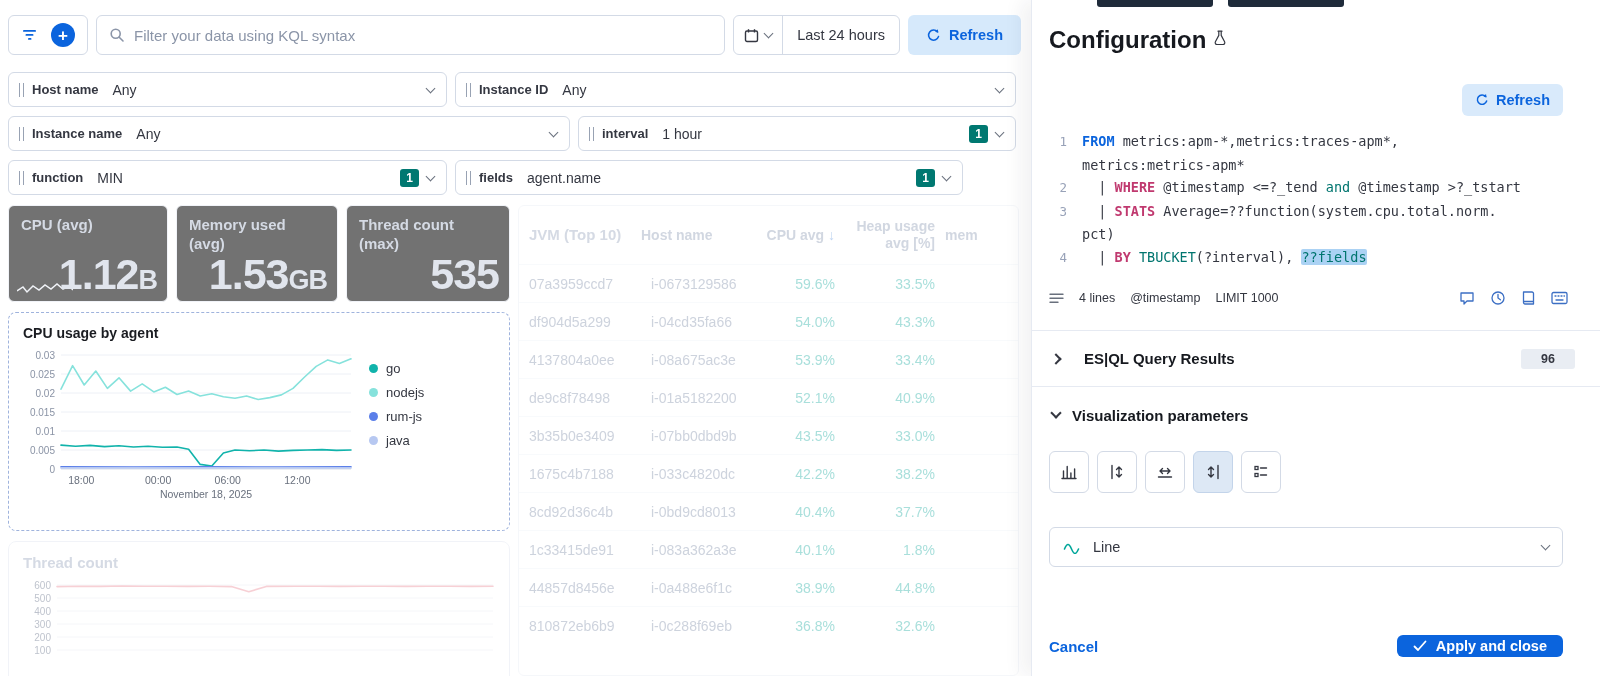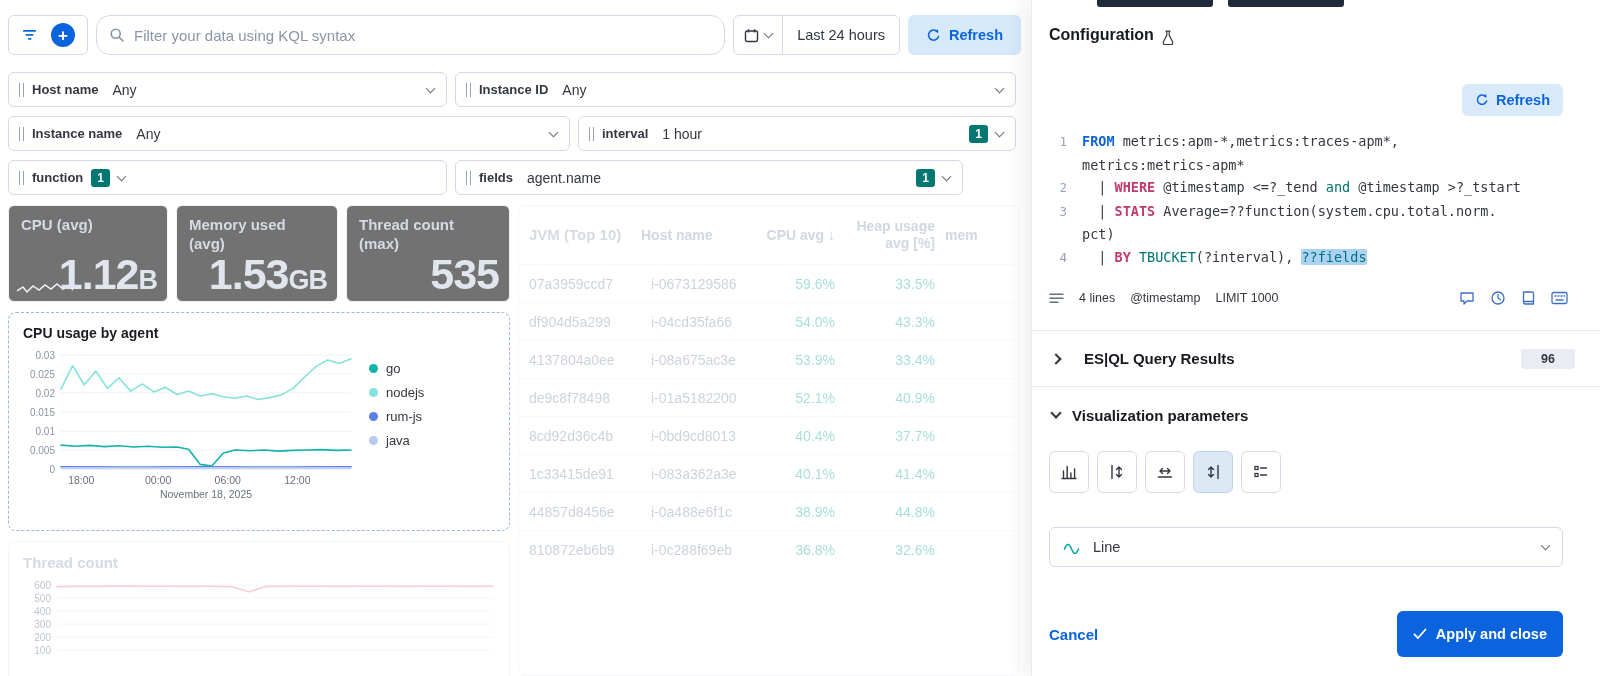--- a/index.html
+++ b/index.html
@@ -11,21 +11,21 @@
   .top-bar { position:absolute; top:0; height:7px; background:#1f2b3a; border-radius:0 0 3px 3px; }
   #top-bar-1 { left:1097px; width:116px; }
   #top-bar-2 { left:1228px; width:116px; }
 
   
   .main { position:absolute; left:0; top:0; width:1031px; height:676px; background:#fff; }
 
   .toolbar { position:absolute; left:8px; top:15px; width:1013px; height:40px; display:flex; gap:8px; align-items:center; }
   .filter-group { width:80px; height:40px; border:1px solid #d3dae6; border-radius:6px; display:flex; align-items:center; justify-content:space-evenly; background:#fff; }
   .plus-circle { width:24px; height:24px; border-radius:50%; background:#0b64dd; color:#fff; font-size:17px; font-weight:700; display:flex; align-items:center; justify-content:center; line-height:1; }
-  .search { flex:1; height:40px; border:1px solid #d3dae6; border-radius:14px; display:flex; align-items:center; padding:0 12px; gap:9px; background:#fff; }
+  .search { flex:1; height:40px; border:1px solid #d3dae6; border-radius:6px; display:flex; align-items:center; padding:0 12px; gap:9px; background:#fff; }
   .search input { border:none; outline:none; flex:1; font-size:15px; color:#343741; font-family:"Liberation Sans",sans-serif; }
   .search input::placeholder { color:#8b95a8; }
   .date-group { height:40px; border:1px solid #d3dae6; border-radius:6px; display:flex; align-items:stretch; background:#fff; }
   .date-cal { display:flex; align-items:center; gap:6px; padding:0 10px; border-right:1px solid #d3dae6; }
   .date-text { display:flex; align-items:center; padding:0 14px; font-size:14.5px; color:#343741; }
   .refresh-btn { height:40px; background:#d6e9fb; color:#0b64dd; font-weight:700; font-size:14.5px; border:none; border-radius:6px; display:flex; align-items:center; gap:8px; padding:0 18px; cursor:pointer; }
 
   .chev { width:7px; height:7px; border-right:1.6px solid #69707d; border-bottom:1.6px solid #69707d; transform:rotate(45deg); margin-top:-3px; flex:none; }
 
   .ctl { position:absolute; height:35px; border:1px solid #d3dae6; border-radius:6px; background:#fff; display:flex; align-items:center; padding:0 12px 0 10px; gap:8px; }
@@ -70,21 +70,21 @@
   .legend-item .dot { width:9px; height:9px; border-radius:50%; flex:none; }
   .legend-item .ltext { font-size:13px; color:#343741; }
 
   
   .thread-panel { position:absolute; left:8px; top:541px; width:502px; height:150px; border:1px solid #e7ebf3; border-radius:8px; background:#fff; padding:12px 14px; opacity:.55; }
   .thread-title { font-size:15px; font-weight:700; color:#b3bdcf; }
 
   
   .flyout { position:absolute; left:1031px; top:0; width:569px; height:676px; background:#fff; border-left:1px solid #e6eaf2; box-shadow:-10px 0 18px rgba(31,38,46,.06); }
   .fly-title-row { position:absolute; left:17px; top:26px; display:flex; align-items:flex-start; gap:7px; }
-  .fly-title { font-size:16px; font-weight:700; color:#16191f; }
+  .fly-title { font-size:24px; font-weight:700; color:#16191f; }
   .fly-refresh { position:absolute; right:37px; top:84px; height:32px; background:#d9eafb; color:#0b64dd; font-weight:700; font-size:14.5px; border:none; border-radius:6px; display:flex; align-items:center; gap:7px; padding:0 13px; cursor:pointer; }
 
   .editor { position:absolute; left:17px; right:37px; top:130px; cursor:text; }
   .eline { font-family:"DejaVu Sans Mono","Liberation Mono",monospace; font-size:13.5px; line-height:22.5px; white-space:pre; color:#343741; }
   .lnum { display:inline-block; width:18px; margin-right:15px; color:#98a2b8; text-align:right; font-size:12.5px; }
   .seg-kw { color:#0b64dd; font-weight:700; }
   .seg-mag { color:#c0396f; font-weight:700; }
   .seg-fn { color:#00756f; }
   .seg-pl { color:#343741; }
   .seg-hl { background:#abd2f4; color:#00756f; border-radius:2px; }
@@ -103,21 +103,21 @@
   .vbtn-row { position:absolute; left:17px; top:451px; display:flex; gap:8px; }
   .vbtn { width:40px; height:42px; border:1px solid #d3dae6; border-radius:6px; background:#fff; display:flex; align-items:center; justify-content:center; cursor:pointer; }
   .vbtn.sel { background:#dde8f5; border-color:#c3d4ea; }
 
   .chart-select { position:absolute; left:17px; right:37px; top:527px; height:40px; border:1px solid #d3dae6; border-radius:6px; display:flex; align-items:center; gap:10px; padding:4px 13px; cursor:pointer; background:#fff; }
   .chart-select .cs-label { font-size:14.5px; color:#343741; }
   .chart-select .chev { margin-left:auto; }
 
   .fly-footer { position:absolute; left:17px; right:37px; bottom:19px; display:flex; align-items:center; justify-content:space-between; }
   .cancel-link { color:#0b64dd; font-size:15px; font-weight:600; cursor:pointer; }
-  .apply-btn { height:46px; background:#0b64dd; color:#fff; border:none; border-radius:6px; font-size:14.5px; font-weight:700; display:flex; align-items:center; gap:9px; padding:0 16px; cursor:pointer;margin-left:12px; }
+  .apply-btn { height:22px; background:#0b64dd; color:#fff; border:none; border-radius:6px; font-size:14.5px; font-weight:700; display:flex; align-items:center; gap:9px; padding:0 16px; cursor:pointer;margin-left:12px; }
 
   svg { display:block; }
 </style>
 </head>
 <body>
 
 <div class="screen">
 
   <div class="main">
 
@@ -180,20 +180,21 @@
     <div class="ctl" id="ctl-interval">
       <span class="grip"></span>
       <span class="lbl">interval</span>
       <span class="val">1 hour</span>
       <span class="badge">1</span>
       <span class="chev"></span>
     </div>
     <div class="ctl" id="ctl-function">
       <span class="grip"></span>
       <span class="lbl">function</span>
+      <span class="val">MIN</span>
       <span class="badge">1</span>
       <span class="chev"></span>
     </div>
     <div class="ctl" id="ctl-fields">
       <span class="grip"></span>
       <span class="lbl">fields</span>
       <span class="val">agent.name</span>
       <span class="badge">1</span>
       <span class="chev"></span>
     </div>
@@ -244,31 +245,45 @@
           <span class="c"></span>
         </div>
       <div class="trow">
           <span class="c">de9c8f78498</span>
           <span class="c">i-01a5182200</span>
           <span class="c num">52.1%</span>
           <span class="c num">40.9%</span>
           <span class="c"></span>
         </div>
       <div class="trow">
+          <span class="c">3b35b0e3409</span>
+          <span class="c">i-07bb0dbd9b</span>
+          <span class="c num">43.5%</span>
+          <span class="c num">33.0%</span>
+          <span class="c"></span>
+        </div>
+      <div class="trow">
+          <span class="c">1675c4b7188</span>
+          <span class="c">i-033c4820dc</span>
+          <span class="c num">42.2%</span>
+          <span class="c num">38.2%</span>
+          <span class="c"></span>
+        </div>
+      <div class="trow">
           <span class="c">8cd92d36c4b</span>
           <span class="c">i-0bd9cd8013</span>
           <span class="c num">40.4%</span>
           <span class="c num">37.7%</span>
           <span class="c"></span>
         </div>
       <div class="trow">
           <span class="c">1c33415de91</span>
           <span class="c">i-083a362a3e</span>
           <span class="c num">40.1%</span>
-          <span class="c num">41.4%</span>
+          <span class="c num">1.8%</span>
           <span class="c"></span>
         </div>
       <div class="trow">
           <span class="c">44857d8456e</span>
           <span class="c">i-0a488e6f1c</span>
           <span class="c num">38.9%</span>
           <span class="c num">44.8%</span>
           <span class="c"></span>
         </div>
       <div class="trow">

